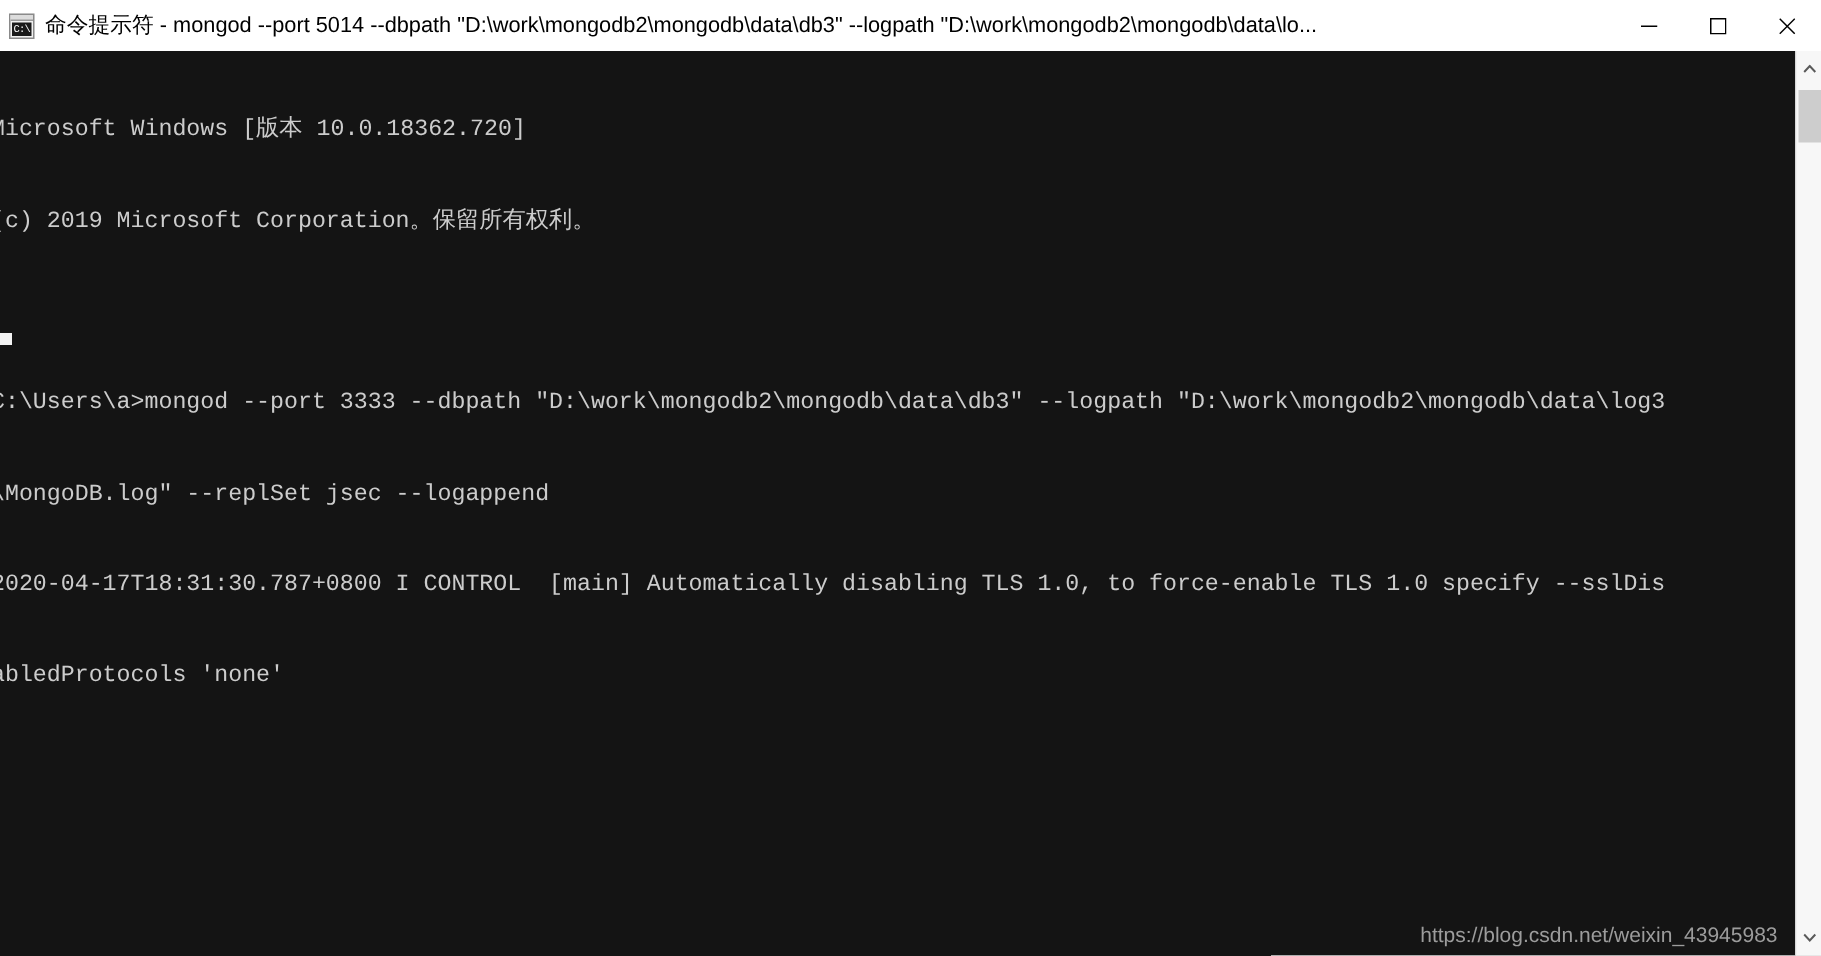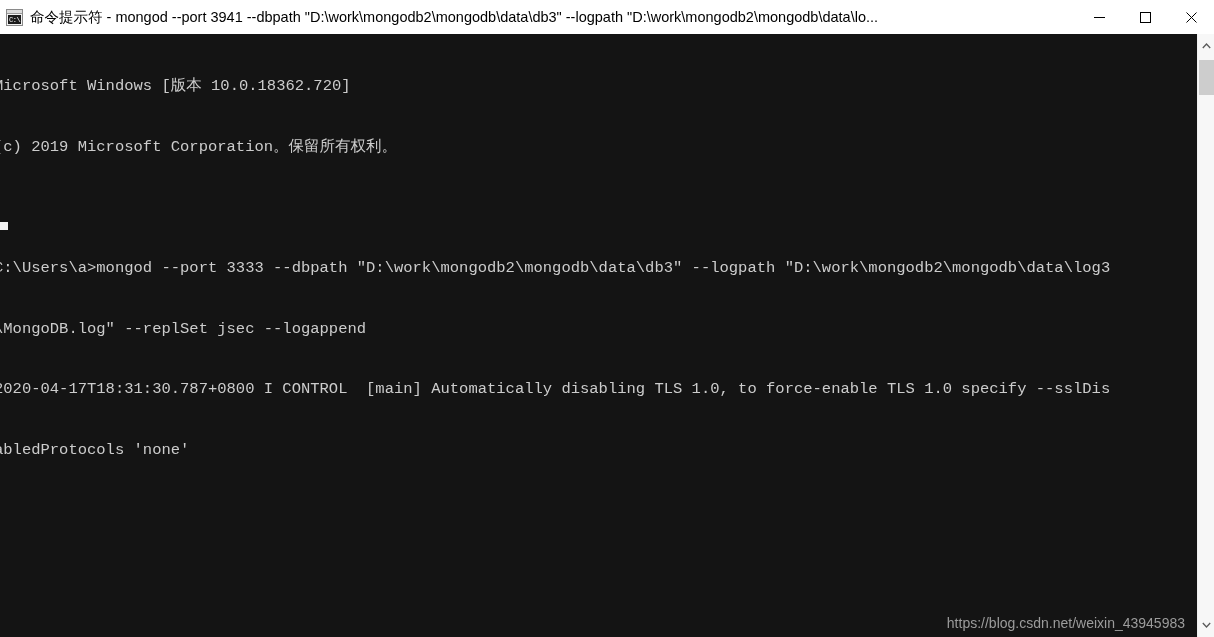--- a/index.html
+++ b/index.html
@@ -184,21 +184,21 @@
 </head>
 <body>
 
 <div class="window">
 
   <div class="titlebar">
     <div class="app-icon">
       <div class="icon-top"></div>
       <div class="icon-body">C:\</div>
     </div>
-    <div class="title-text">命令提示符 - mongod  --port 3941 --dbpath "D:\work\mongodb2\mongodb\data\db3" --logpath "D:\work\mongodb2\mongodb\data\lo...</div>
+    <div class="title-text">命令提示符 - mongod  --port 5014 --dbpath "D:\work\mongodb2\mongodb\data\db3" --logpath "D:\work\mongodb2\mongodb\data\lo...</div>
 
     <div class="win-controls">
       <div class="win-btn">
         <svg width="11" height="11" viewBox="0 0 11 11">
           <line x1="0" y1="5.5" x2="11" y2="5.5" stroke="#000000" stroke-width="1"></line>
         </svg>
       </div>
       <div class="win-btn">
         <svg width="11" height="11" viewBox="0 0 11 11">
           <rect x="0.5" y="0.5" width="10" height="10" fill="none" stroke="#000000" stroke-width="1"></rect>

